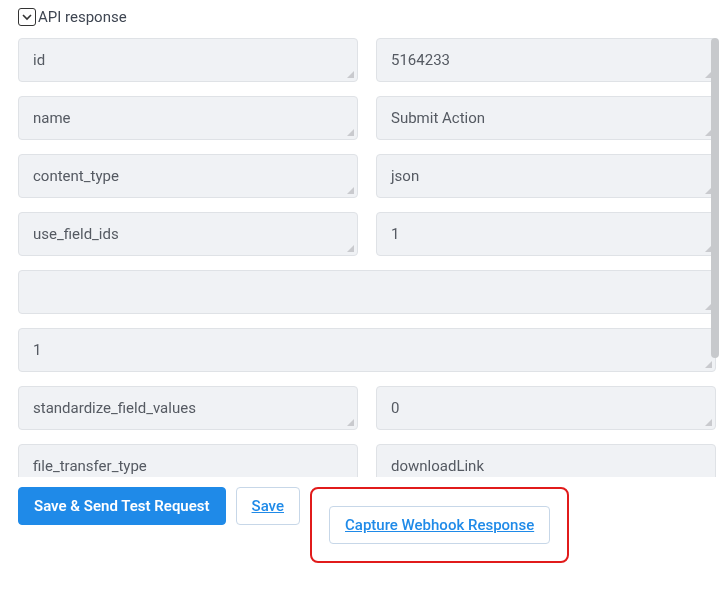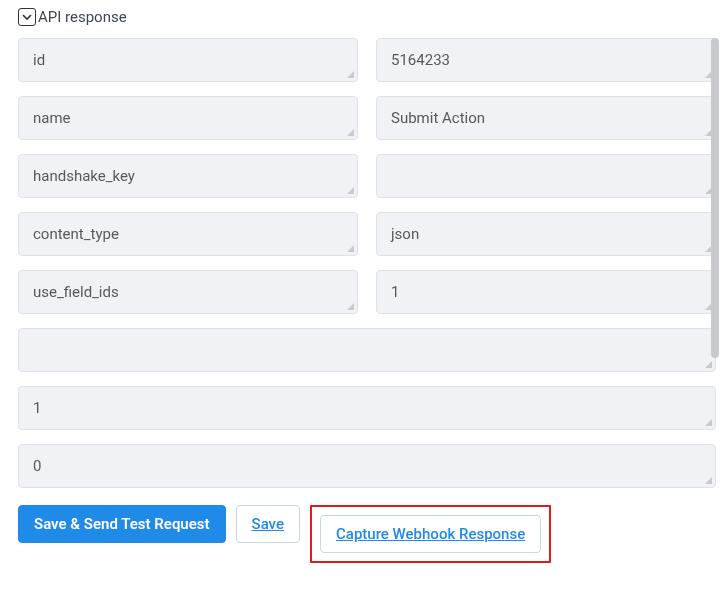--- a/index.html
+++ b/index.html
@@ -132,22 +132,22 @@
     }
     .btn-secondary {
       background: #fff;
       color: #1f8ae8;
       border: 1px solid #c7d7e8;
       font-weight: 500;
       text-decoration: underline;
     }
     .highlight-wrap {
       border: 2.5px solid #e11b1b;
-      border-radius: 1px;
-      padding: 8px;
+      border-radius: 8px;
+      padding: 17px;
       display: inline-block;
     }
     .highlight-wrap .btn-secondary {
       border: 1px solid #c7d7e8;
     }
   </style>
 </head>
 <body>
 
 <div class="header">
@@ -181,76 +181,69 @@
             <span>name</span>
           </div>
         </div>
       <div class="cell">
           <div class="field-box">
             <span>Submit Action</span>
           </div>
         </div>
     </div>
 
-    <div class="row">
-      <div class="cell">
-          <div class="field-box">
-            <span>handshake_key</span>
-          </div>
-        </div>
+
+    <div class="row">
+      <div class="cell">
+          <div class="field-box">
+            <span>content_type</span>
+          </div>
+        </div>
+      <div class="cell">
+          <div class="field-box">
+            <span>json</span>
+          </div>
+        </div>
+    </div>
+
+    <div class="row">
+      <div class="cell">
+          <div class="field-box">
+            <span>use_field_ids</span>
+          </div>
+        </div>
+      <div class="cell">
+          <div class="field-box">
+            <span>1</span>
+          </div>
+        </div>
+    </div>
+
+    <div class="row">
       <div class="cell">
           <div class="field-box">
             <span></span>
           </div>
         </div>
     </div>
 
     <div class="row">
       <div class="cell">
           <div class="field-box">
-            <span>content_type</span>
-          </div>
-        </div>
-      <div class="cell">
-          <div class="field-box">
-            <span>json</span>
-          </div>
-        </div>
-    </div>
-
-    <div class="row">
-      <div class="cell">
-          <div class="field-box">
-            <span>use_field_ids</span>
-          </div>
-        </div>
-      <div class="cell">
-          <div class="field-box">
             <span>1</span>
           </div>
         </div>
     </div>
 
     <div class="row">
       <div class="cell">
           <div class="field-box">
-            <span></span>
-          </div>
-        </div>
-    </div>
-
-    <div class="row">
-      <div class="cell">
-          <div class="field-box">
-            <span>1</span>
-          </div>
-        </div>
-    </div>
-
-    <div class="row">
+            <span>standardize_field_values</span>
+          </div>
+        </div>
       <div class="cell">
           <div class="field-box">
             <span>0</span>
           </div>
         </div>
     </div>
 
     <div class="row">
       <div class="cell">
           <div class="field-box">

